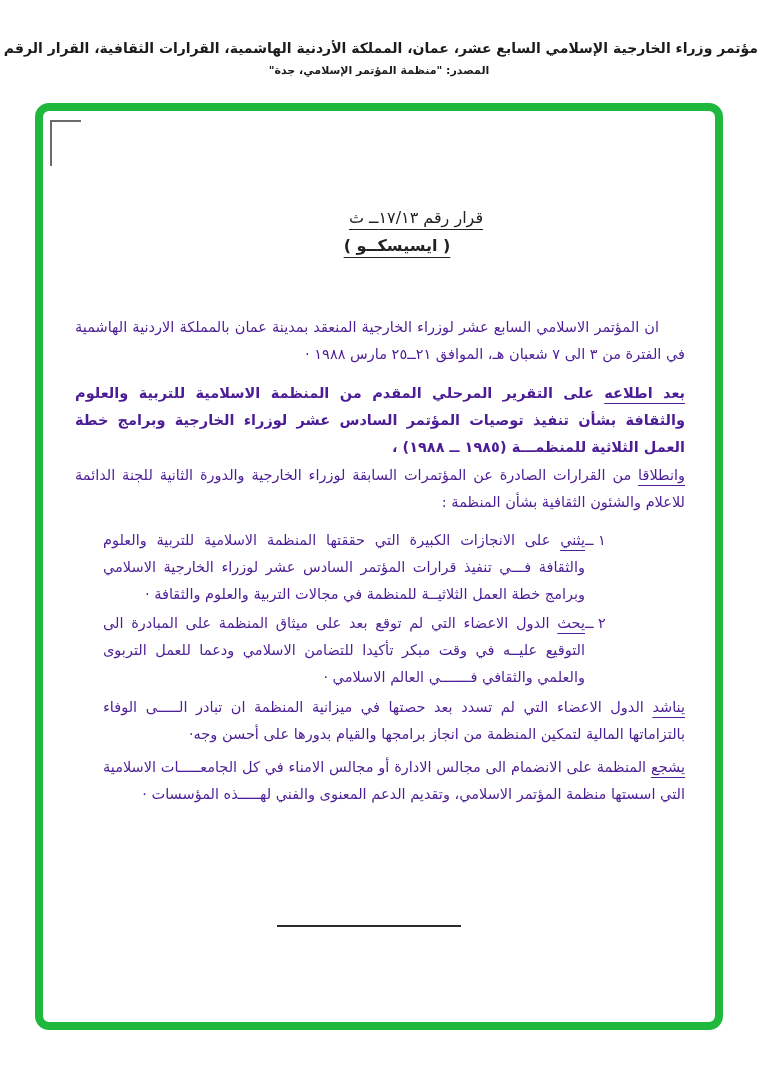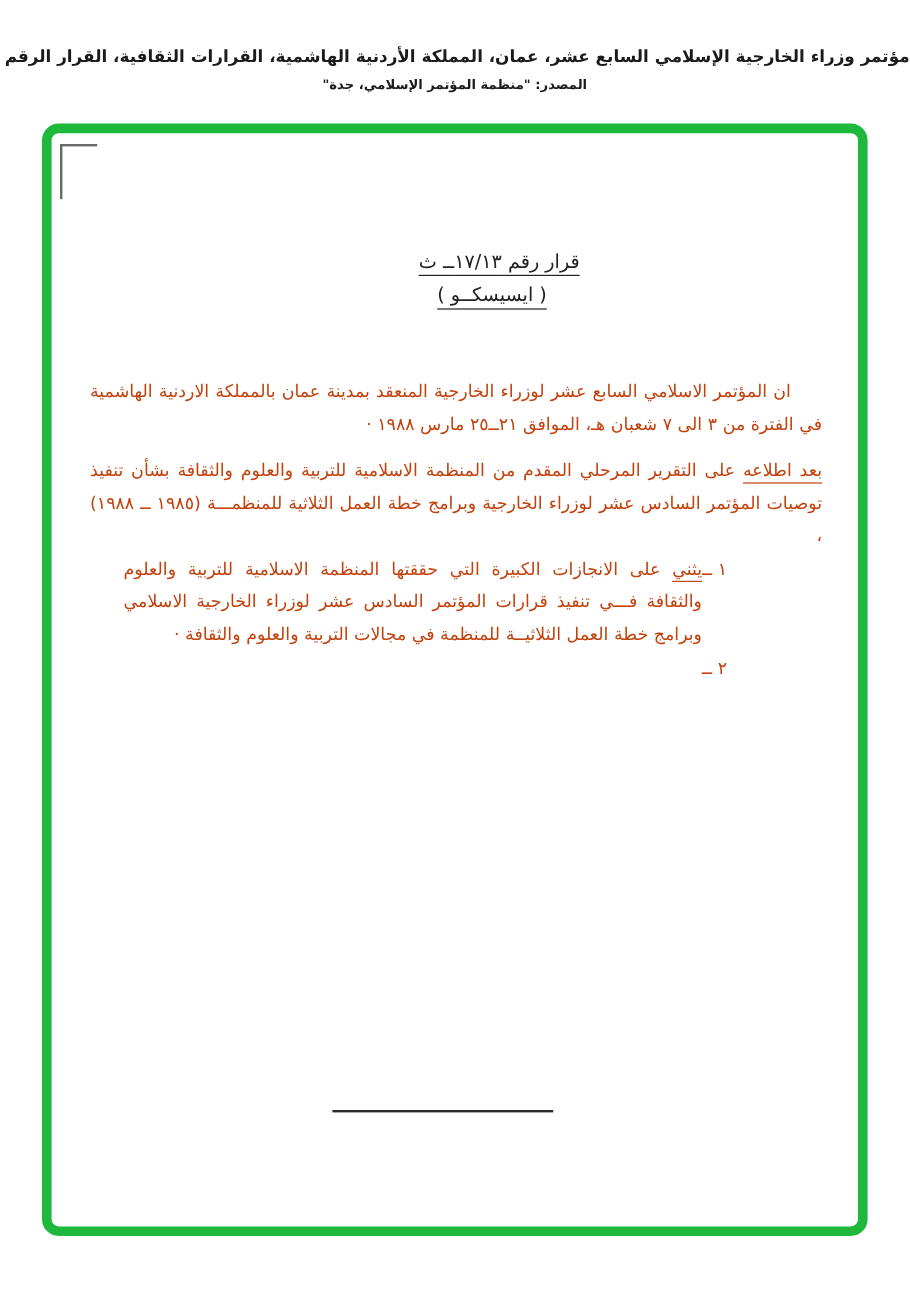--- a/index.html
+++ b/index.html
@@ -19,31 +19,31 @@
     border:8px solid #1eb93c; border-radius:14px;
     background:#ffffff;
   }
   .art-h { position:absolute; left:50px; top:120px; width:31px; height:2px; background:#6a6a6a; }
   .art-v { position:absolute; left:50px; top:120px; width:2px;  height:46px; background:#6a6a6a; }
   
   .title { position:absolute; top:208px; left:0; width:758px; text-align:center; direction:rtl; font-size:16px; color:#222; }
   .title .line { display:block; margin-bottom:9px; }
   .title .off1 { position:relative; left:37px; }   
   .title .off2 { position:relative; left:-19px; }  
-  .title .off3 { position:relative; left:31px; }
+  .title .off3 { position:relative; left:18px;font-weight:bold; }
   .u { text-decoration:underline; text-underline-offset:6px; text-decoration-thickness:1px; }
   
   .body-text {
     position:absolute; left:75px; top:314px; width:610px;
     direction:rtl; text-align:justify;
-    font-size:14.5px; line-height:27px; color:#c2410c;
+    font-size:14.5px; line-height:27px; color:#4c1d95;
   }
   .body-text p { margin:0; }
   .p1 { text-indent:26px; margin-bottom:12px !important; }
-  .p2 { margin-bottom:1px  !important; }
+  .p2 { margin-bottom:1px  !important;font-weight:bold; }
   .p3 { margin-bottom:6px  !important; }
   .p4 { margin-bottom:11px !important; }
   .lead { text-decoration:underline; text-underline-offset:5px; text-decoration-thickness:1px; }
   
   .item { display:flex; }
   .item .num {
     flex:0 0 100px; width:100px; box-sizing:border-box;
     padding-right:32px; white-space:nowrap;
     text-align:left;
   }
@@ -69,31 +69,35 @@
   <span class="line"><span class="u off3">( ايسيسكــو )</span></span>
 </div>
 
 <div class="body-text">
 
   <p class="p1"><span class="lead"></span><span>ان المؤتمر الاسلامي السابع عشر لوزراء الخارجية المنعقد بمدينة عمان بالمملكة الاردنية الهاشمية في الفترة من ٣ الى ٧ شعبان هـ، الموافق ٢١ــ٢٥ مارس ١٩٨٨ ·</span></p>
 
   <p class="p2"><span class="lead">بعد اطلاعه</span><span> على التقرير المرحلي المقدم من المنظمة الاسلامية للتربية والعلوم والثقافة بشأن تنفيذ توصيات المؤتمر السادس عشر لوزراء الخارجية وبرامج خطة العمل الثلاثية للمنظمـــة (١٩٨٥ ــ ١٩٨٨) ،</span></p>
 
 
+  <p class="p4"><span class="lead">وانطلاقا</span><span> من القرارات الصادرة عن المؤتمرات السابقة لوزراء الخارجية والدورة الثانية للجنة الدائمة للاعلام والشئون الثقافية بشأن المنظمة :</span></p>
 
   <div class="item i1">
     <div class="num"><span>١</span> <span>ــ</span></div>
     <div class="txt"><span class="lead">يثني</span><span> على الانجازات الكبيرة التي حققتها المنظمة الاسلامية للتربية والعلوم والثقافة فـــي تنفيذ قرارات المؤتمر السادس عشر لوزراء الخارجية الاسلامي وبرامج خطة العمل الثلاثيــة للمنظمة في مجالات التربية والعلوم والثقافة ·</span></div>
   </div>
 
   <div class="item i2">
     <div class="num"><span>٢</span> <span>ــ</span></div>
+    <div class="txt"><span class="lead">يحث</span><span> الدول الاعضاء التي لم توقع بعد على ميثاق المنظمة على المبادرة الى التوقيع عليــه في وقت مبكر تأكيدا للتضامن الاسلامي ودعما للعمل التربوى والعلمي والثقافي فـــــــي العالم الاسلامي ·</span></div>
   </div>
 
   <div class="item i3">
+    <div class="txt"><span class="lead">يناشد</span><span> الدول الاعضاء التي لم تسدد بعد حصتها في ميزانية المنظمة ان تبادر الـــــى الوفاء بالتزاماتها المالية لتمكين المنظمة من انجاز برامجها والقيام بدورها على أحسن وجه·</span></div>
   </div>
 
   <div class="item i4">
+    <div class="txt"><span class="lead">يشجع</span><span> المنظمة على الانضمام الى مجالس الادارة أو مجالس الامناء في كل الجامعـــــات الاسلامية التي اسستها منظمة المؤتمر الاسلامي، وتقديم الدعم المعنوى والفني لهـــــذه المؤسسات ·</span></div>
   </div>
 
 </div>
 
 <div class="divider"></div>
 
 </body></html>

